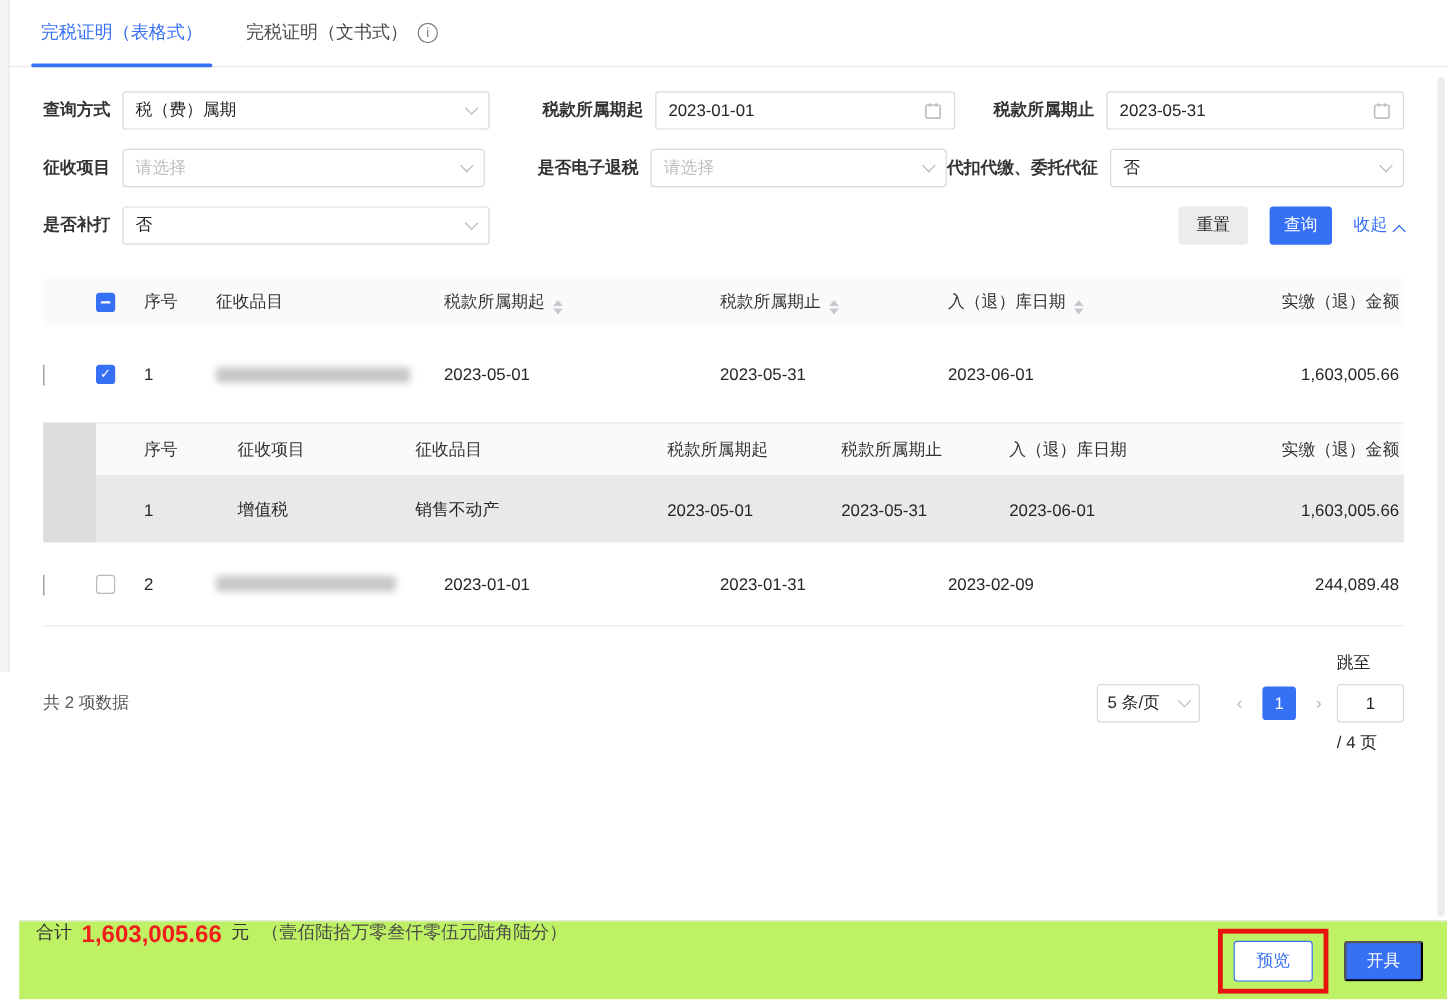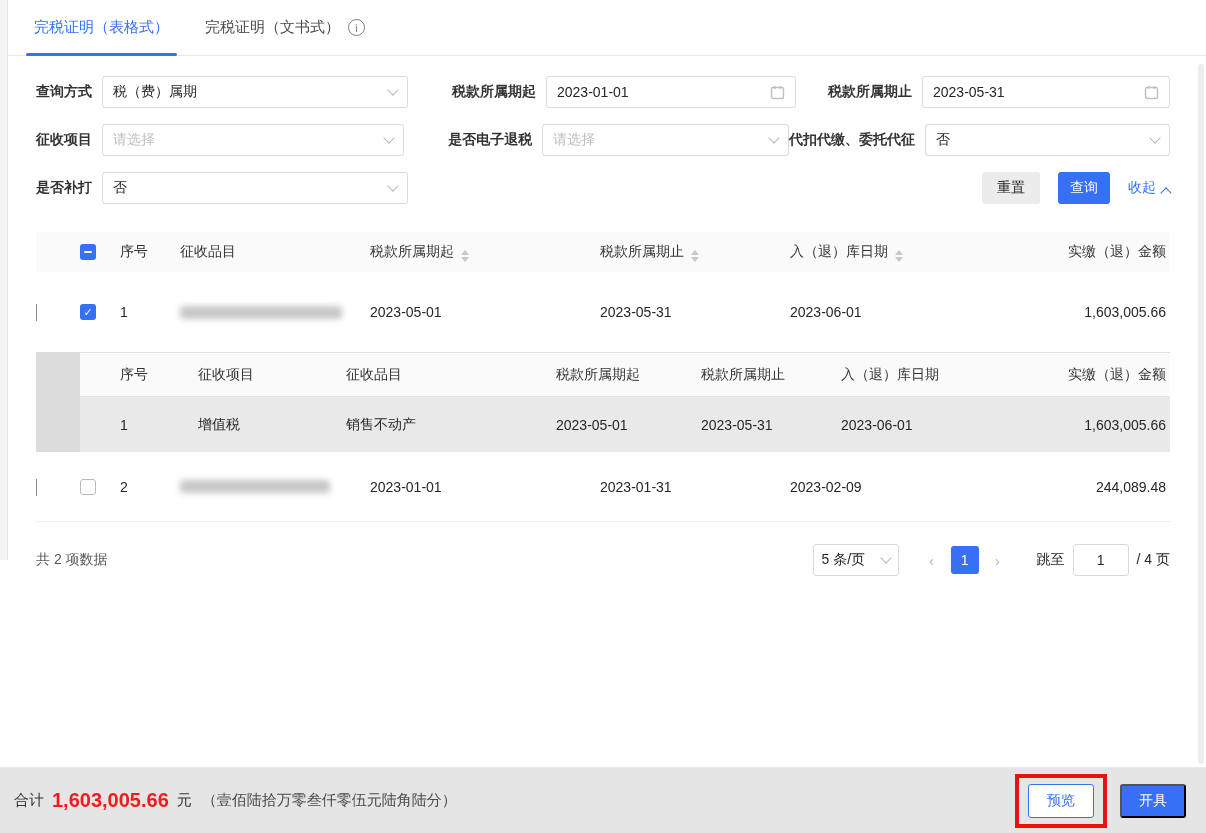--- a/index.html
+++ b/index.html
@@ -69,25 +69,25 @@
   .subhead { height:44px; background:#fafafa; color:#333; border-bottom:1px solid #e3e3e3; }
   .subrow { height:55px; background:#e9e9e9; color:#262626; }
 
   
   .pagebar { display:flex; align-items:center; padding:22px 36px 0 36px; font-size:14px; color:#595959;gap:48px; }
   .pageright { margin-left:auto; display:flex; align-items:center; gap:0; }
   .size-select { width:86px; height:32px; border:1px solid #d9d9d9; border-radius:3px; display:flex; align-items:center; justify-content:space-between; padding:0 8px; color:#262626; cursor:pointer; }
   .pg-arrow { width:30px; text-align:center; color:#b8b8b8; font-size:15px; cursor:pointer; }
   .pg-prev { margin-left:18px; }
   .pg-cur { width:28px; height:28px; background:#3670f5; color:#fff; border-radius:3px; display:flex; align-items:center; justify-content:center; margin:0 4px; cursor:pointer; }
-  .jump { display:flex; align-items:center; gap:8px; margin-left:24px; color:#262626; }
+  .jump { display:flex; align-items:flex-start; gap:8px; color:#262626;flex-direction:column; }
   .jump input { width:56px; height:32px; border:1px solid #d9d9d9; border-radius:3px; text-align:center; font-size:14px; color:#262626; font-family:inherit; }
 
   
-  .footer { position:absolute; left:0; right:0; bottom:0; height:66px; border-top:1px solid #e8e8e8; background:#e5e5e5; display:flex; align-items:center; padding:0 20px 0 14px; }
+  .footer { position:absolute; left:16px; right:0; bottom:0; height:66px; border-top:1px solid #e8e8e8; background:#bef264; display:flex; padding:0 20px 0 14px; }
   .total-label { font-size:15px; color:#333; }
   .total-amount { font-size:20px; font-weight:bold; color:#f21c1c; margin:0 8px 0 8px; }
   .total-unit { font-size:15px; color:#333; margin-right:10px; }
   .total-words { font-size:15px; color:#4a4a4a; }
   .footer-btns { margin-left:auto; display:flex; align-items:center; }
   .red-annotation { border:4px solid #e8120f; padding:6px 9px; margin-right:13px; }
   .btn-preview { width:66px; height:34px; background:#fff; border:1px solid #3670f5; color:#3670f5; font-size:14px; border-radius:3px; display:flex; align-items:center; justify-content:center; cursor:pointer; }
   .btn-issue { width:66px; height:34px; background:#3670f5; color:#fff; font-size:14px; border-radius:3px; display:flex; align-items:center; justify-content:center; cursor:pointer; }
 </style>
 </head>

